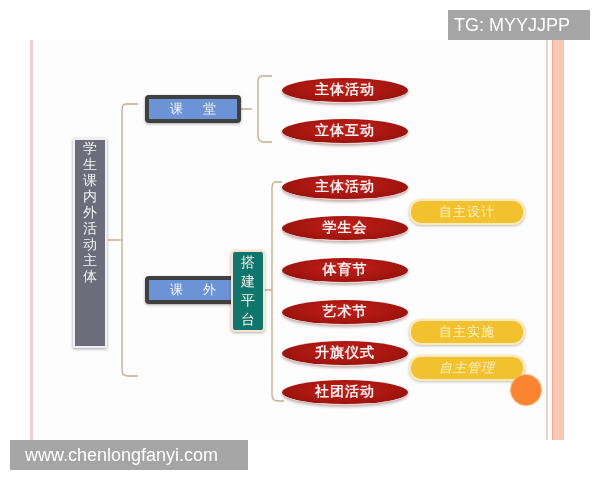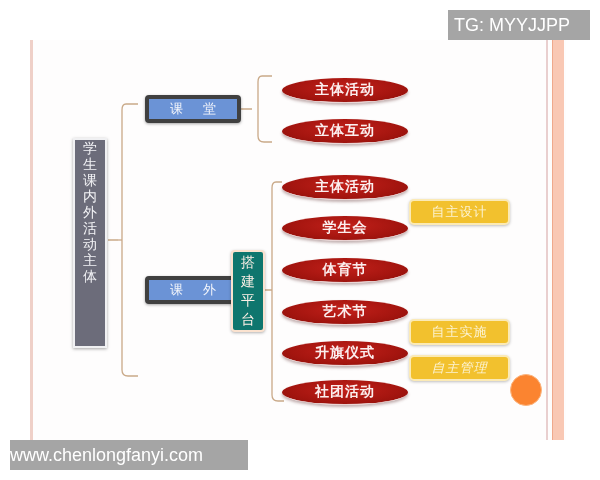--- a/index.html
+++ b/index.html
@@ -65,24 +65,24 @@
       background: radial-gradient(ellipse at 50% 40%, #c2201a 0%, #a4150f 60%, #8a0f0a 100%);
       border-radius: 50%;
       box-shadow: 0 2px 3px rgba(120,80,80,0.45);
       border-bottom: 1px solid #e8d0d0;
       color: #fbeeee; font-size: 14px; font-weight: bold;
       display: flex; align-items: center; justify-content: center;
       letter-spacing: 1px;
     }
 
     .yellow-box {
-      position: absolute; left: 409px; width: 101px; height: 26px;
+      position: absolute; left: 409px; width: 116px; height: 26px;
       background: #f2c12e;
       border: 2px solid #fbeab6;
-      border-radius: 5px;
+      border-radius: 12px;
       box-shadow: 0 1px 3px rgba(0,0,0,0.25);
       color: #fcf3d2; font-size: 13px; letter-spacing: 1px;
       display: flex; align-items: center; justify-content: center;
     }
 
     .circle {
       position: absolute; left: 510px; top: 374px; width: 32px; height: 32px;
       border-radius: 50%;
       background: #fb8430;
       border: 1px solid #fbb57f;
@@ -93,21 +93,21 @@
     .wm-top {
       position: absolute; left: 448px; top: 10px; width: 142px; height: 30px;
       background: #a5a5a5; color: #ffffff;
       font-family: "Liberation Sans", sans-serif; font-size: 18px;
       display: flex; align-items: center; padding-left: 6px;
     }
     .wm-bottom {
       position: absolute; left: 10px; top: 440px; width: 238px; height: 30px;
       background: #a5a5a5; color: #ffffff;
       font-family: "Liberation Sans", sans-serif; font-size: 18px;
-      display: flex; align-items: center; padding-left: 0;
+      display: flex; align-items: center; padding-left: 15px;
     }
   </style>
 </head>
 <body>
 
 <div class="slide"></div>
 <div class="left-border"></div>
 <div class="right-border-thin"></div>
 <div class="right-border-band"></div>
 

